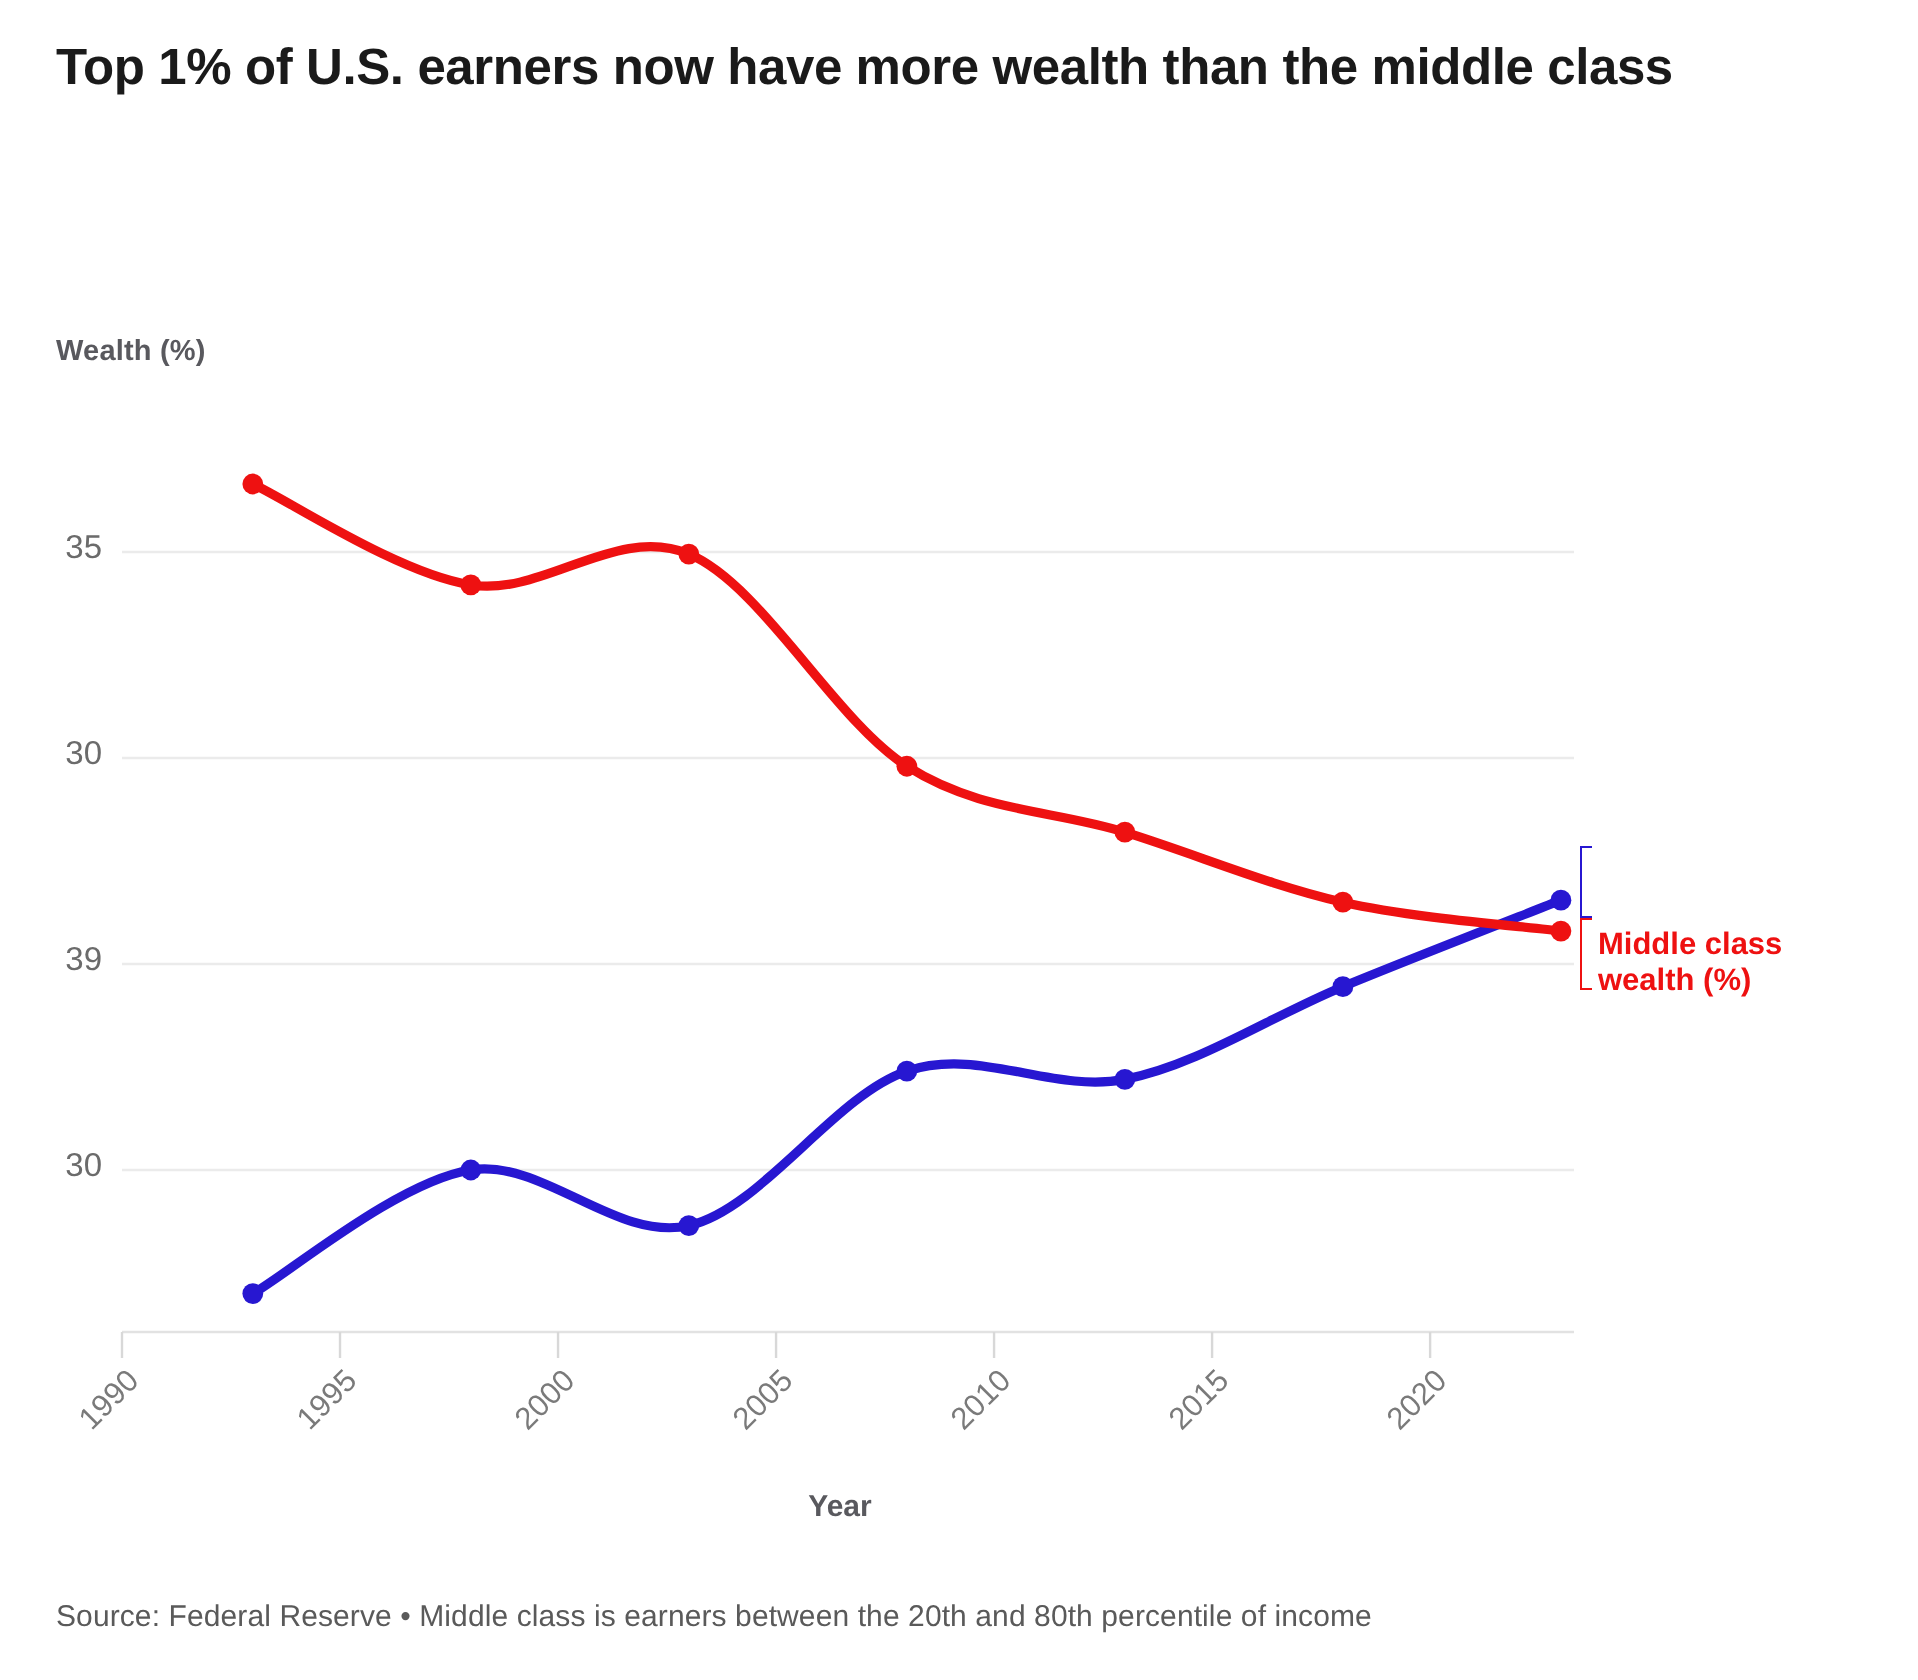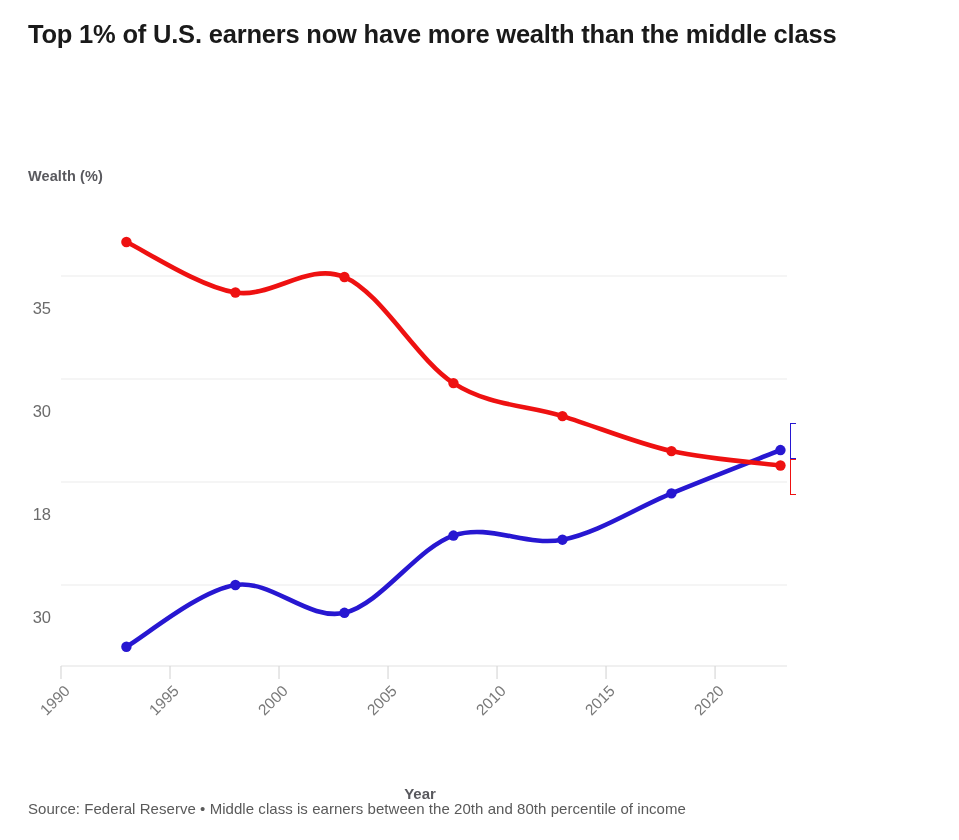--- a/index.html
+++ b/index.html
@@ -53,21 +53,20 @@
   }
   .x-axis-title {
     position: absolute;
     left: 0px;
     top: 745px;
     width: 840px;
     text-align: center;
     font-size: 15px;
     font-weight: bold;
     color: #59595e;
-    margin-top: 40px;
   }
   .source-note {
     position: absolute;
     left: 28px;
     top: 800px;
     font-size: 15px;
     color: #5a5a5a;
     letter-spacing: 0.05px;
   }
   .plot-wrap {
@@ -96,21 +95,20 @@
   .tickmark {
     stroke: #d8d8d8;
     stroke-width: 1.2;
   }
   .ytick-label {
     position: absolute;
     font-size: 16.5px;
     color: #6b6b6b;
     text-align: right;
     width: 46px;
-    margin-top: 34px;
   }
   .xtick-label {
     position: absolute;
     font-size: 15.5px;
     color: #7a7a7a;
     transform-origin: right top;
     transform: rotate(-45deg);
     white-space: nowrap;
     text-align: right;
   }
@@ -179,33 +177,35 @@
           <circle cx="235.41" cy="292.48" r="5.2" fill="#ee1111"></circle>
           <circle cx="344.42" cy="277.03" r="5.2" fill="#ee1111"></circle>
           <circle cx="453.43" cy="383.12" r="5.2" fill="#ee1111"></circle>
           <circle cx="562.44" cy="416.08" r="5.2" fill="#ee1111"></circle>
           <circle cx="671.45" cy="451.10" r="5.2" fill="#ee1111"></circle>
           <circle cx="780.46" cy="465.52" r="5.2" fill="#ee1111"></circle>
         </g>
     </svg>
     <div id="yticks">
         <div class="ytick-label" style="left: 5px; top: 574px;">30</div>
-        <div class="ytick-label" style="left: 5px; top: 471px;">18</div>
+        <div class="ytick-label" style="left: 5px; top: 471px;">39</div>
         <div class="ytick-label" style="left: 5px; top: 368px;">30</div>
         <div class="ytick-label" style="left: 5px; top: 265px;">35</div>
       </div>
     <div id="xticks">
         <div class="xtick-label" style="left: 1px; top: 682px; width: 60px;">1990</div>
         <div class="xtick-label" style="left: 110.009px; top: 682px; width: 60px;">1995</div>
         <div class="xtick-label" style="left: 219.018px; top: 682px; width: 60px;">2000</div>
         <div class="xtick-label" style="left: 328.027px; top: 682px; width: 60px;">2005</div>
         <div class="xtick-label" style="left: 437.036px; top: 682px; width: 60px;">2010</div>
         <div class="xtick-label" style="left: 546.045px; top: 682px; width: 60px;">2015</div>
         <div class="xtick-label" style="left: 655.054px; top: 682px; width: 60px;">2020</div>
       </div>
   </div>
 
   <div class="bracket bracket-blue" style="left:790px; top:423px; height:34px;"></div>
 
   <div class="bracket bracket-red" style="left:790px; top:459px; height:34px;"></div>
+  <div class="series-label label-middle" style="left:799px; top:464px; width:140px;">Middle class
+wealth (%)</div>
 
   <div class="source-note">Source: Federal Reserve • Middle class is earners between the 20th and 80th percentile of income</div>
 </div>
 
 </body></html>

